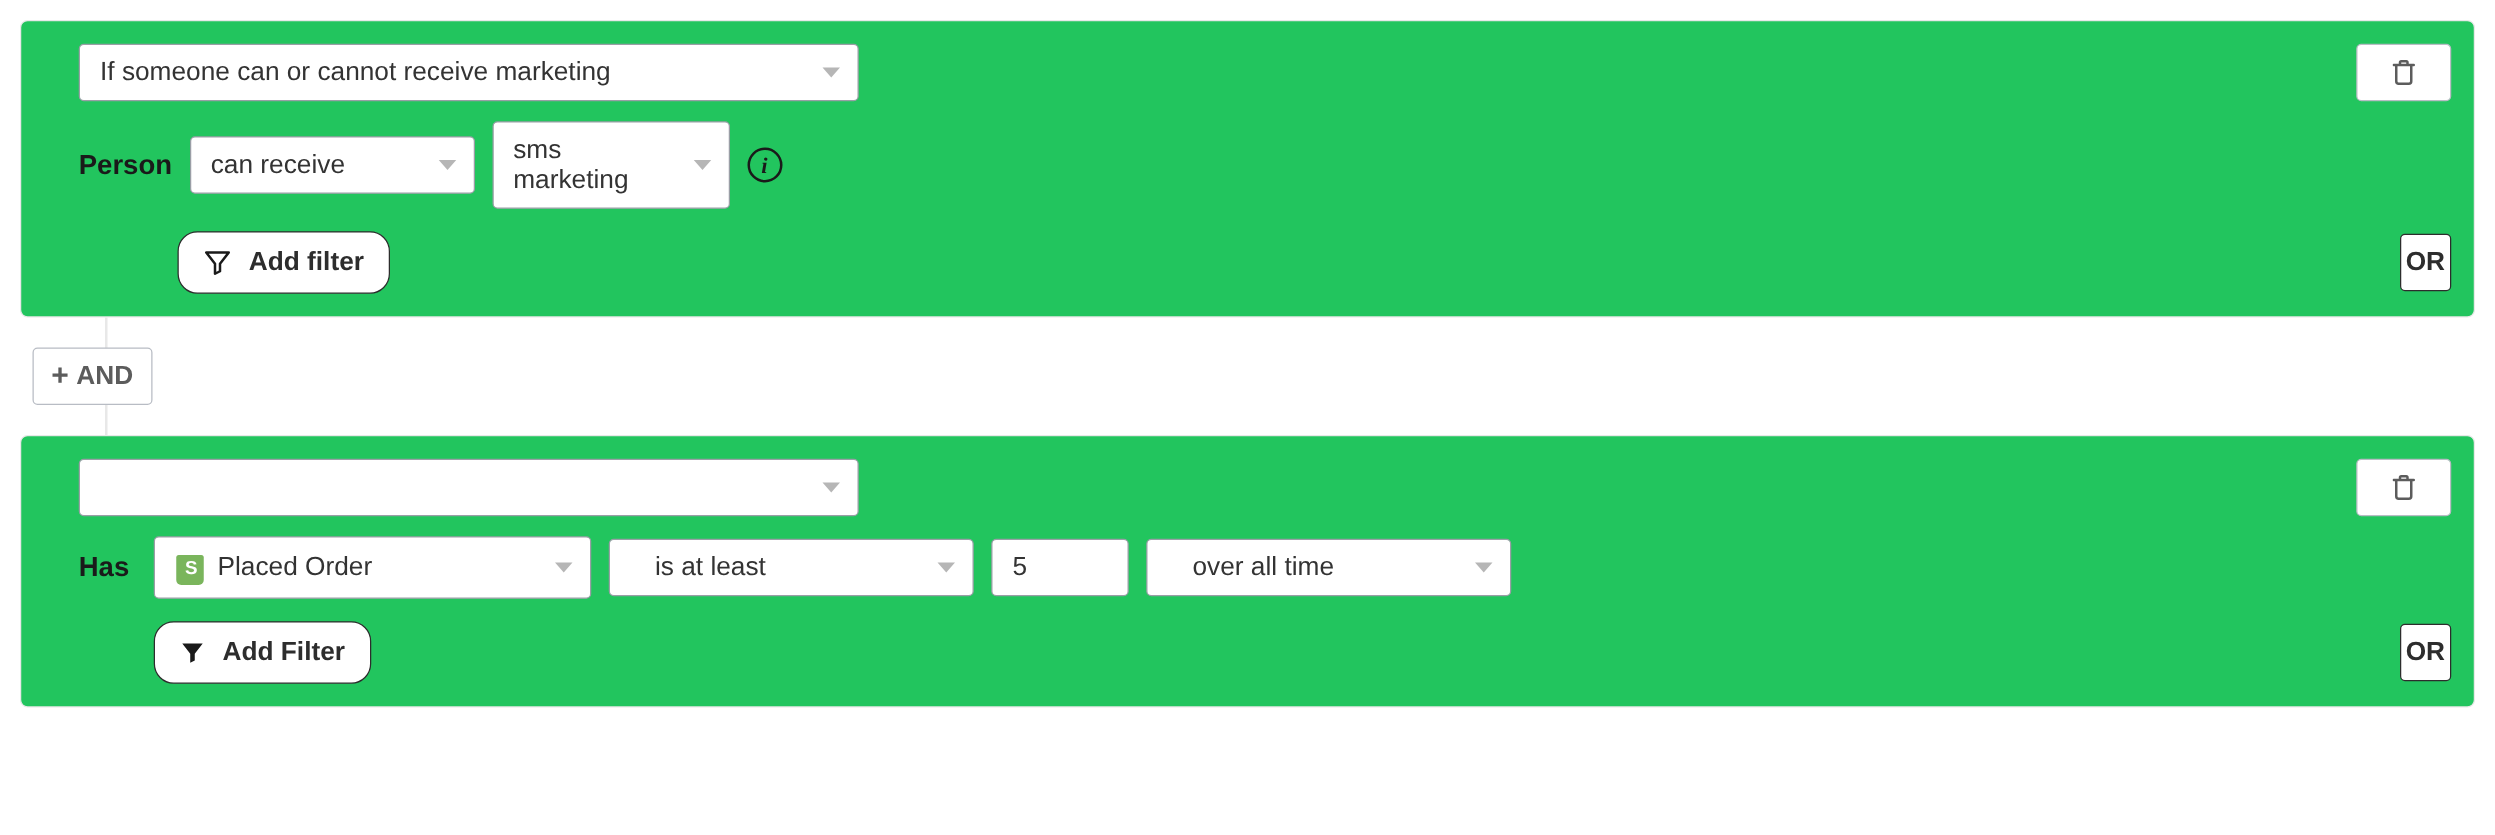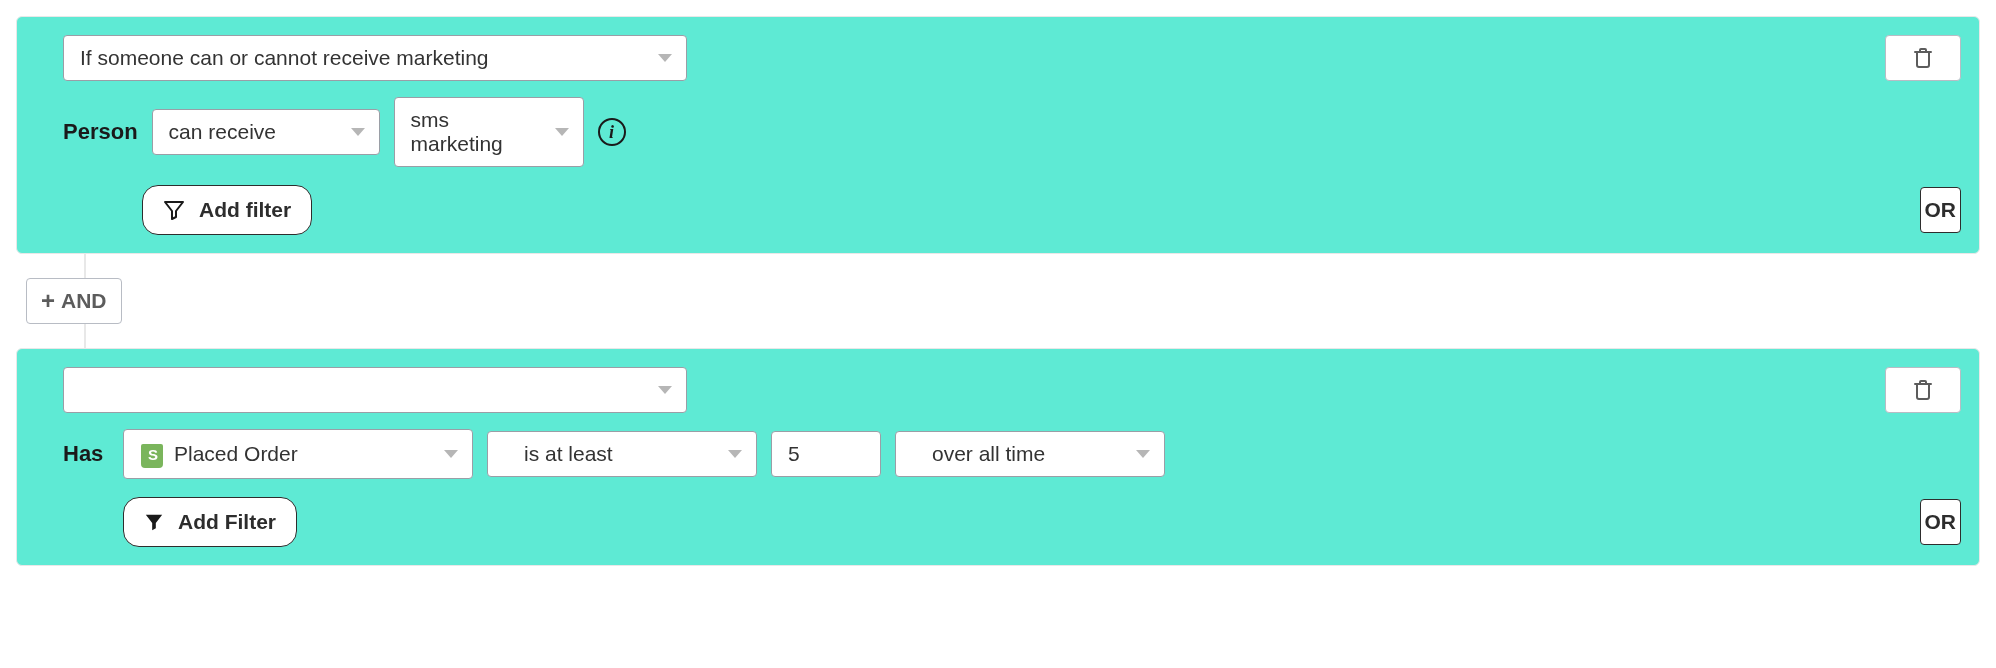--- a/index.html
+++ b/index.html
@@ -15,21 +15,21 @@
       padding: 16px;
     }
     .segment-container {
       display: flex;
       flex-direction: column;
     }
     .condition-block {
       border: 1px solid #e8e8e8;
       border-radius: 6px;
       padding: 18px 18px 18px 46px;
-      background: #5eead4;
+      background: #22c55e;
     }
     .condition-row-top {
       display: flex;
       align-items: center;
       justify-content: space-between;
       margin-bottom: 16px;
       gap: 12px;
     }
     .condition-row {
       display: flex;
@@ -57,21 +57,21 @@
       cursor: pointer;
       display: flex;
       align-items: center;
       gap: 10px;
       min-height: 46px;
     }
     .select-box.wide {
       width: 624px;
     }
     .select-box.medium {
-      width: 270px;
+      width: 292px;
       padding-left: 36px;
     }
     .select-box.narrow {
       width: 190px;
     }
     .select-box.event {
       width: 350px;
     }
     .caret {
       position: absolute;

